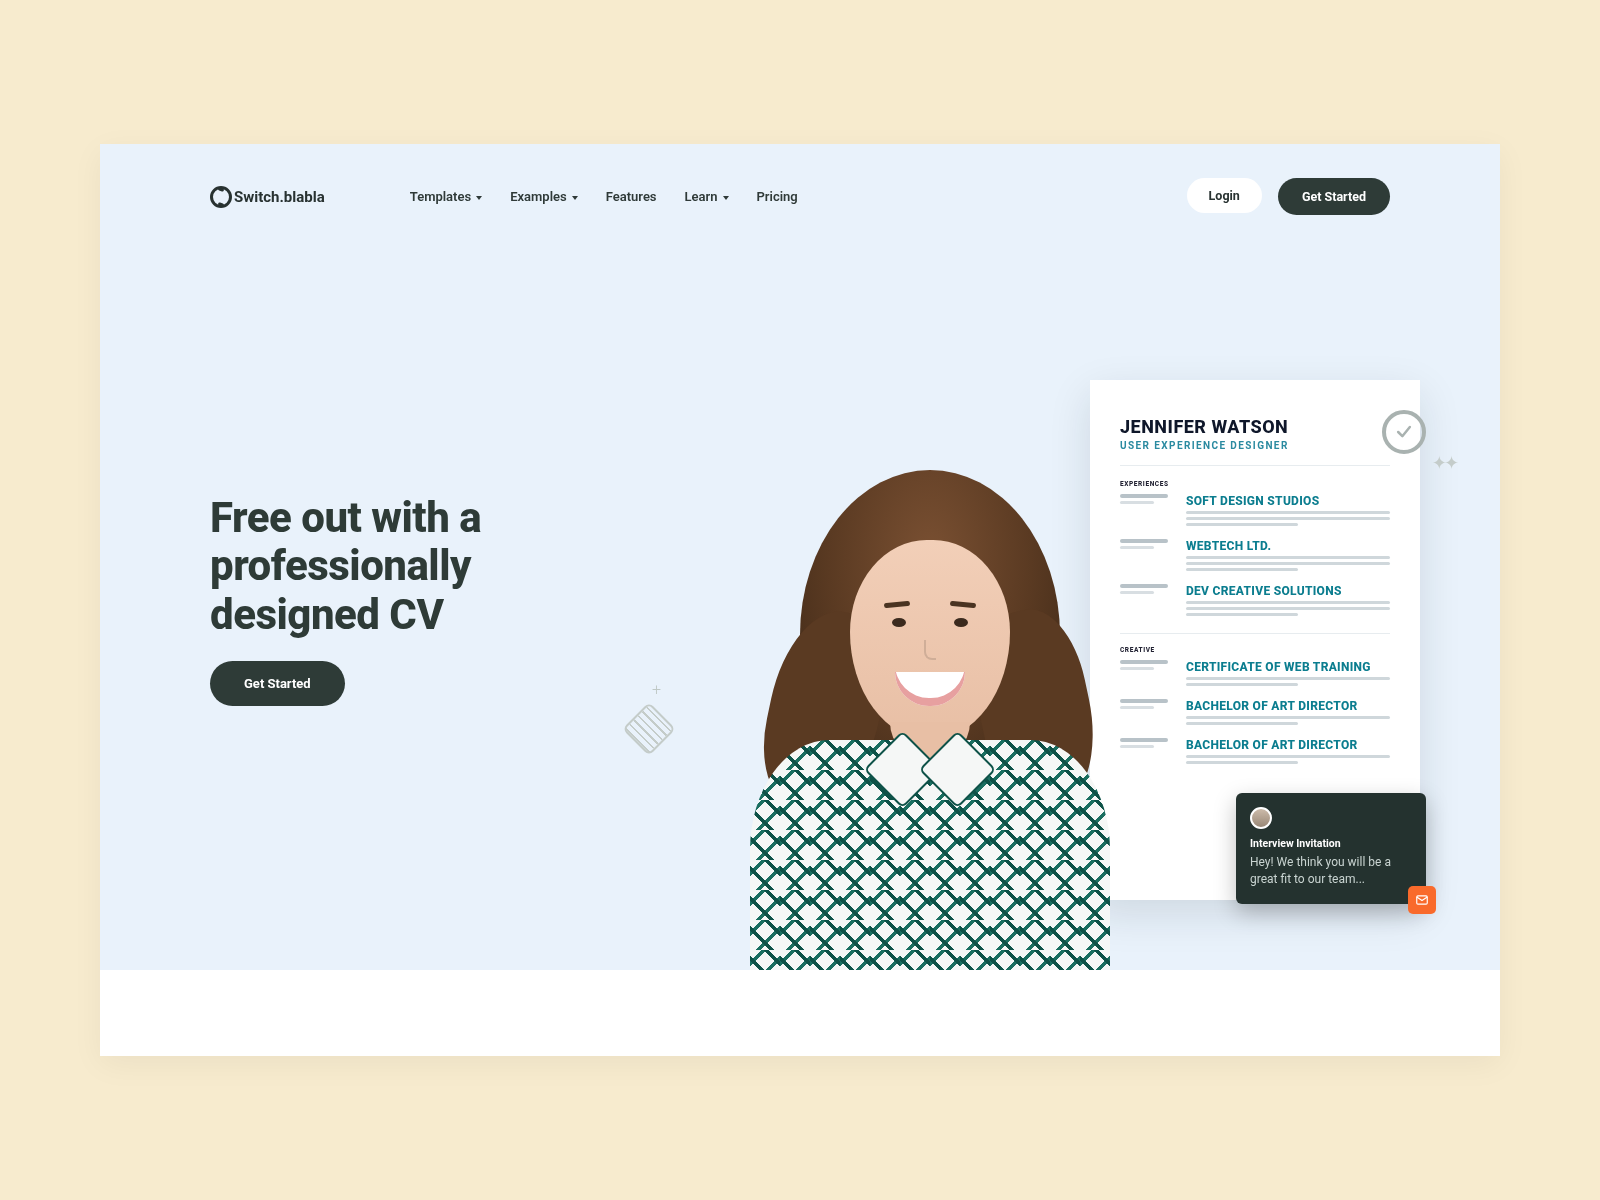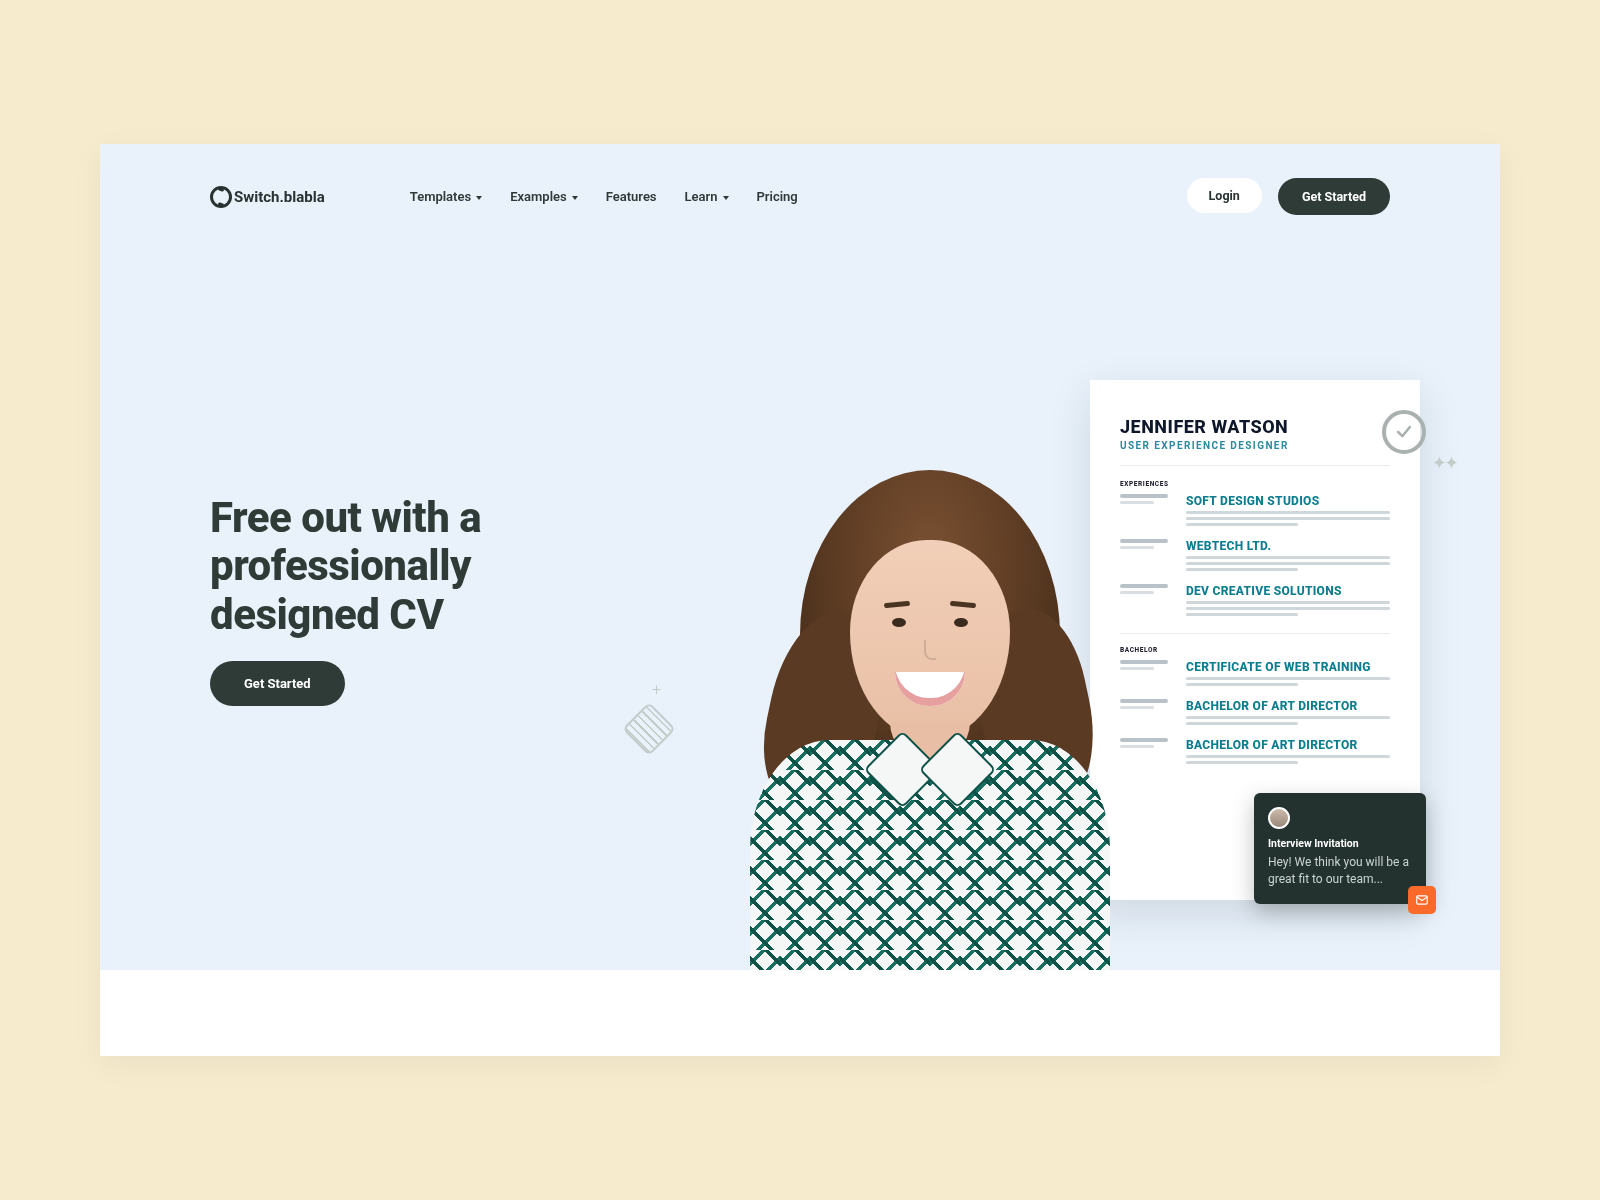--- a/index.html
+++ b/index.html
@@ -107,21 +107,21 @@
 .cv-para .gl:nth-child(2n){width:90%;} .cv-para .gl:last-child{width:55%;}
 .exp-row{display:flex;gap:14px;margin-bottom:10px;}
 .exp-left{width:52px;}
 .exp-job{height:4px;width:48px;background:#b8c2c8;border-radius:2px;margin-bottom:3px;}
 .exp-date{height:3px;width:34px;background:#d8dee2;border-radius:2px;}
 .exp-comp{font-size:12px;font-weight:800;color:#0b7d8f;letter-spacing:.3px;margin-bottom:3px;}
 .exp-lines .gl{height:3px;background:#cfd7db;border-radius:2px;margin-bottom:3px;}
 .exp-lines .gl:last-child{width:55%;}
 
 .invite{
-  position:absolute; right:-6px; bottom:-4px; width:172px;
+  position:absolute; right:-6px; bottom:-4px; width:190px;
   background:#24322f;color:#fff;border-radius:6px;
   padding:14px 14px 16px 14px; box-shadow:0 8px 22px rgba(0,0,0,.25);
   z-index:5;
 }
 .invite .avatar{width:22px;height:22px;border-radius:50%;background:linear-gradient(#cba,#987);border:2px solid #fff;margin-bottom:8px;}
 .invite .t{font-size:10.5px;font-weight:700;margin-bottom:4px;}
 .invite .b{font-size:12px;color:#c9d4d1;line-height:1.4;}
 .invite .mail{position:absolute;right:-10px;bottom:-10px;width:28px;height:28px;background:#f96a2b;border-radius:5px;display:flex;align-items:center;justify-content:center;}
 .invite .mail svg{stroke:#fff;}
 
@@ -233,21 +233,21 @@
             <div style="flex:1">
                 <div class="exp-comp">DEV CREATIVE SOLUTIONS</div>
               <div class="exp-lines">
                   <div class="gl"></div>
                   <div class="gl"></div>
                   <div class="gl"></div>
                 </div>
               </div>
           </div>
           <hr class="cv-hr">
-          <div class="cv-sec-title" style="margin-top:12px">BACHELOR</div>
+          <div class="cv-sec-title" style="margin-top:12px">CREATIVE</div>
           <div class="exp-row">
             <div class="exp-left">
                 <div class="exp-job"></div>
                 <div class="exp-date"></div>
               </div>
             <div style="flex:1">
                 <div class="exp-comp">CERTIFICATE OF WEB TRAINING</div>
               <div class="exp-lines">
                   <div class="gl"></div>
                   <div class="gl"></div>

